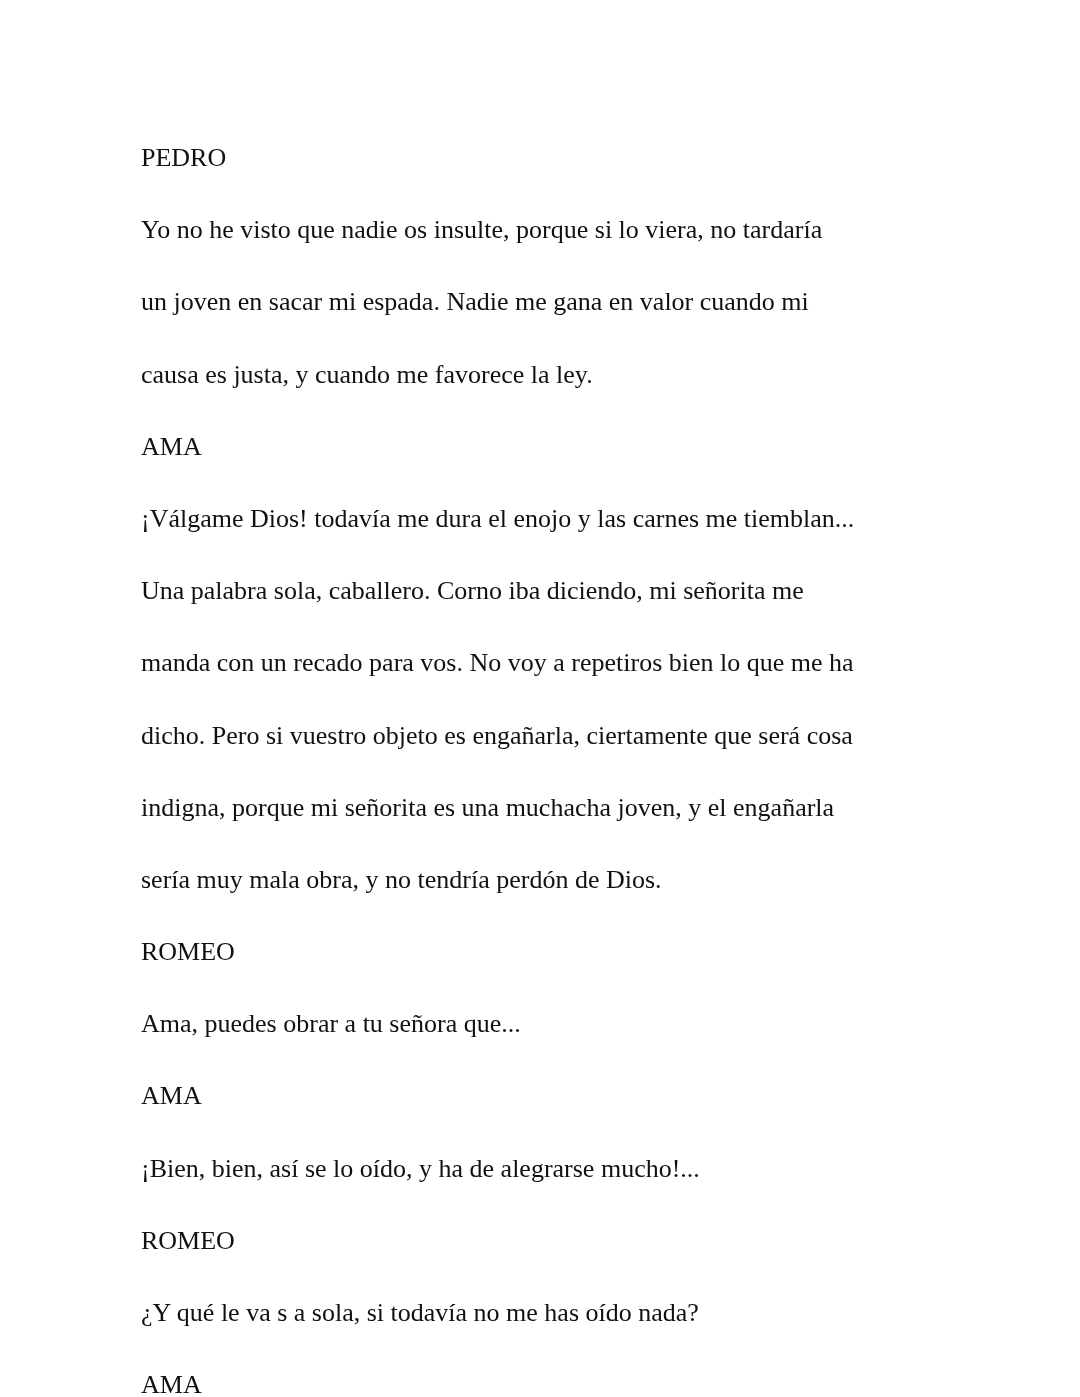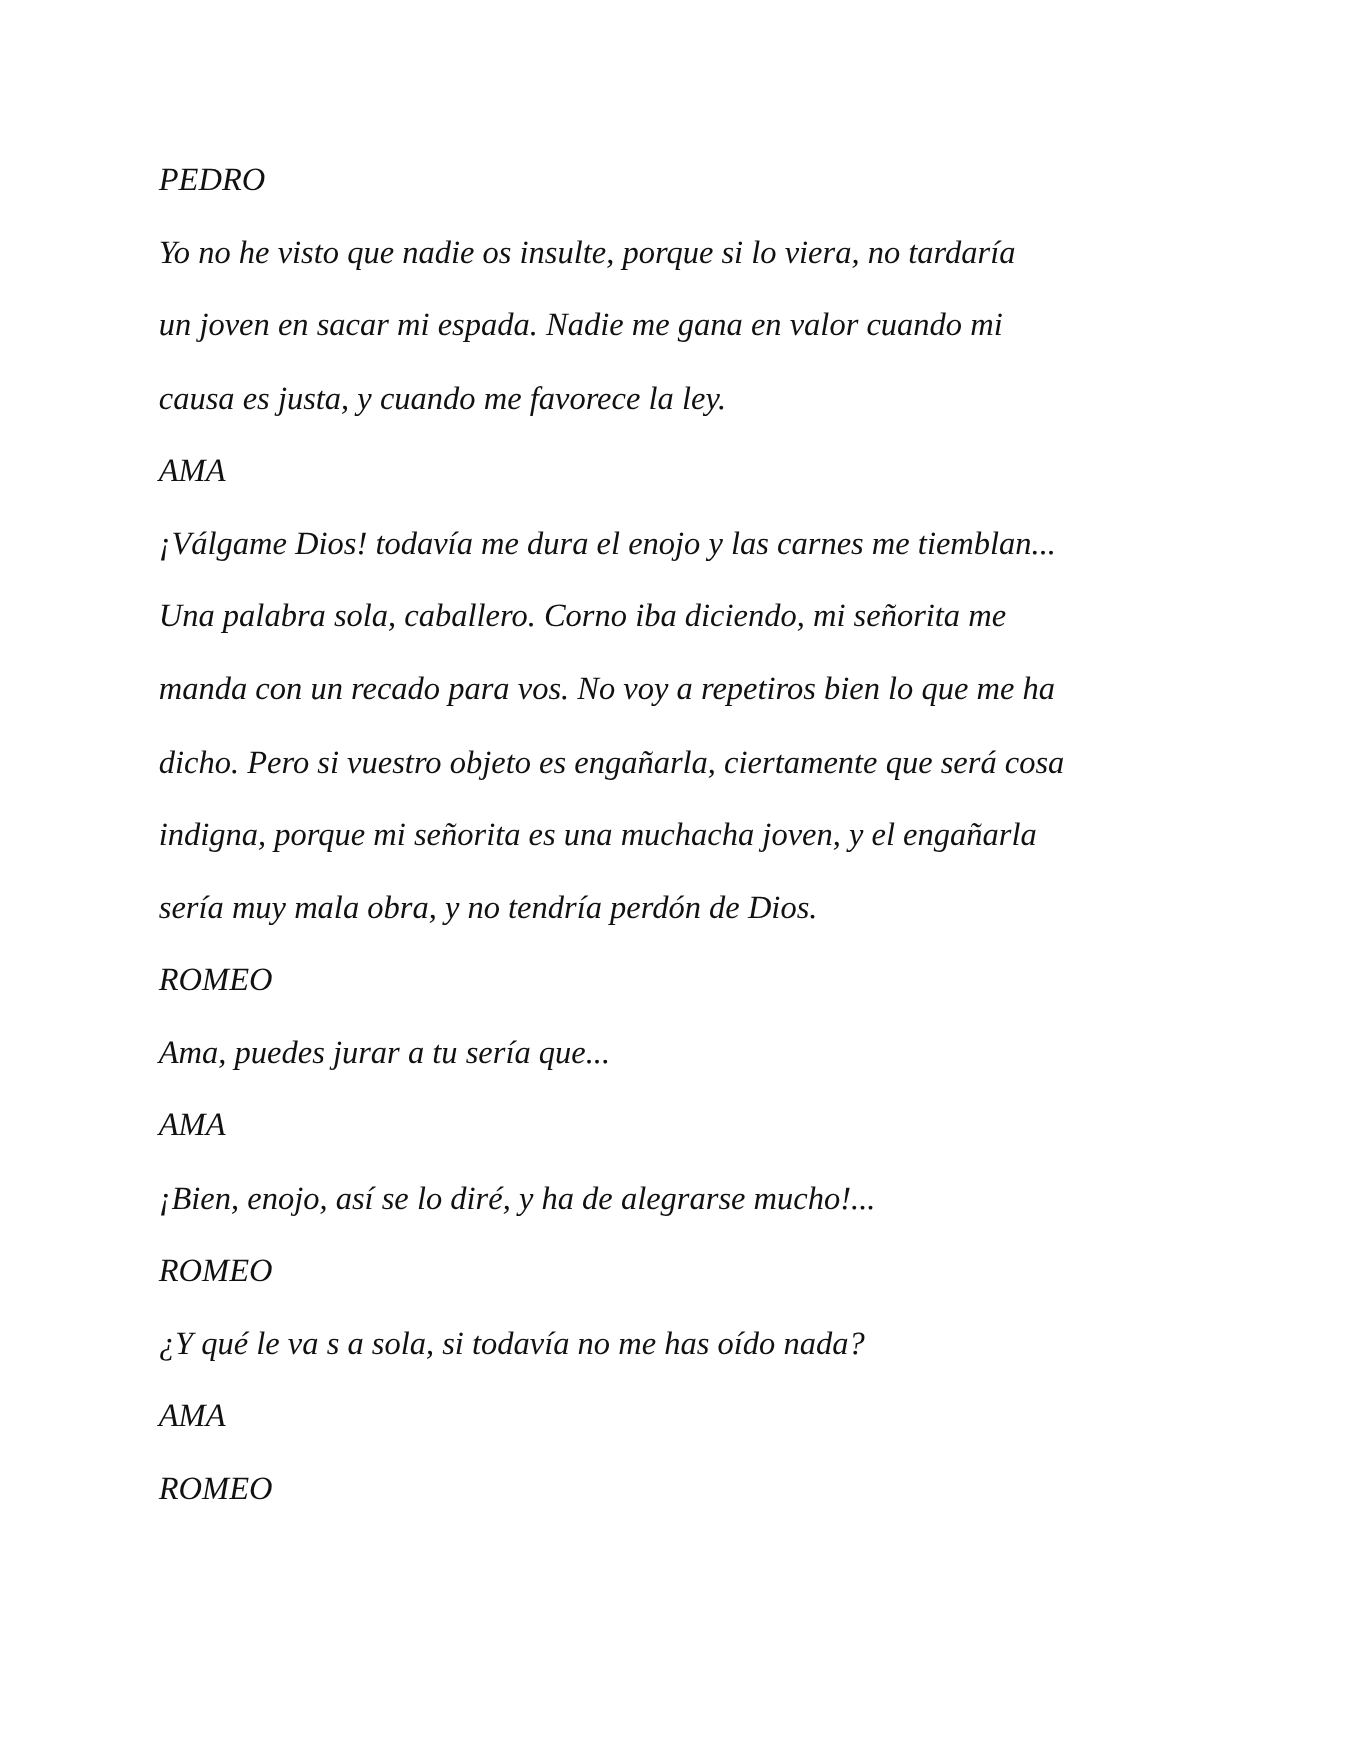--- a/index.html
+++ b/index.html
@@ -18,23 +18,22 @@
       left: 127px;
       top: 115px;
       width: 820px;
       font-family: "Liberation Serif", "DejaVu Serif", serif;
       font-size: 26px;
       color: #111111;
       line-height: 58.2px;
     }
     .line {
       white-space: nowrap;
-      margin: 0;
+      margin: 14px;
       height: 58.2px;
-      font-style: italic;
     }
     .speaker {
       letter-spacing: 0;
     }
   </style>
 </head>
 <body>
 
 <div class="page">
   <p class="line speaker">PEDRO</p>
@@ -42,20 +41,20 @@
   <p class="line">un joven en sacar mi espada. Nadie me gana en valor cuando mi</p>
   <p class="line">causa es justa, y cuando me favorece la ley.</p>
   <p class="line speaker">AMA</p>
   <p class="line">¡Válgame Dios! todavía me dura el enojo y las carnes me tiemblan...</p>
   <p class="line">Una palabra sola, caballero. Corno iba diciendo, mi señorita me</p>
   <p class="line">manda con un recado para vos. No voy a repetiros bien lo que me ha</p>
   <p class="line">dicho. Pero si vuestro objeto es engañarla, ciertamente que será cosa</p>
   <p class="line">indigna, porque mi señorita es una muchacha joven, y el engañarla</p>
   <p class="line">sería muy mala obra, y no tendría perdón de Dios.</p>
   <p class="line speaker">ROMEO</p>
-  <p class="line">Ama, puedes jurar a tu sería que...</p>
+  <p class="line">Ama, puedes obrar a tu señora que...</p>
   <p class="line speaker">AMA</p>
-  <p class="line">¡Bien, enojo, así se lo diré, y ha de alegrarse mucho!...</p>
+  <p class="line">¡Bien, bien, así se lo oído, y ha de alegrarse mucho!...</p>
   <p class="line speaker">ROMEO</p>
   <p class="line">¿Y qué le va s a sola, si todavía no me has oído nada?</p>
   <p class="line speaker">AMA</p>
   <p class="line speaker">ROMEO</p>
 </div>
 
 </body></html>

